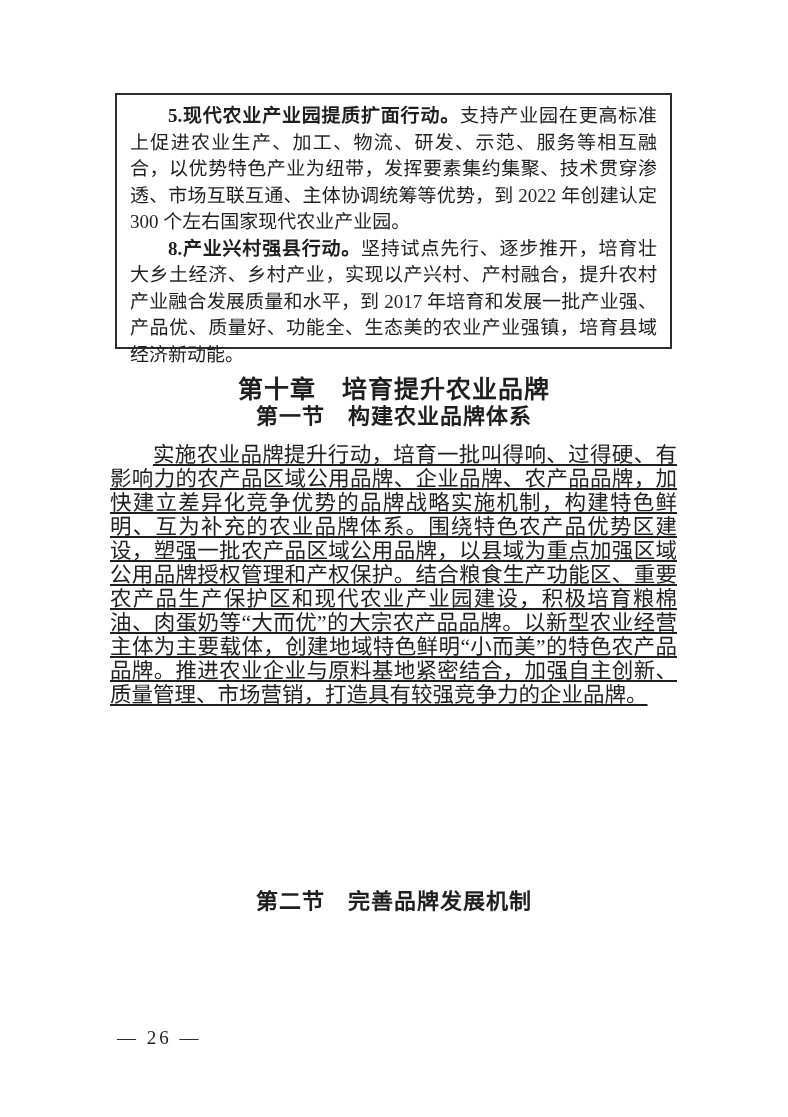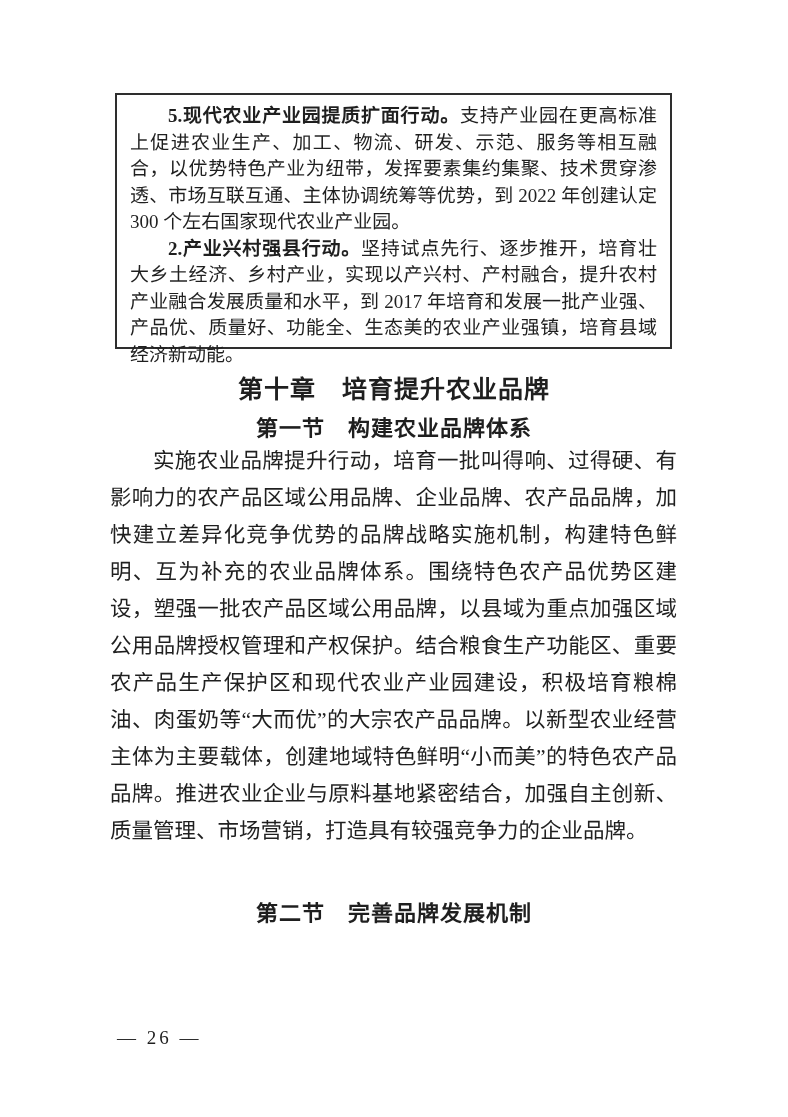--- a/index.html
+++ b/index.html
@@ -41,54 +41,55 @@
     margin:8px;
   }
   
   .section-heading{
     position:absolute;
     left:0;right:0;
     text-align:center;
     font-weight:700;
     font-size:22px;
     letter-spacing:1px;
-    margin:12px;
+    margin:0;
   }
   .section-heading.first{top:398px;}
   .section-heading.second{top:883px;}
   
   .body-text{
     position:absolute;
     left:110px;
     width:567px;
     margin:0;
     font-size:21.5px;
-    line-height:37px;
+    line-height:24px;
     text-align:justify;
     text-indent:2em;
+    text-decoration:underline;
   }
   .body-text.first{top:443px;}
   .body-text.second{top:924px;}
   
   .page-number{
     position:absolute;
     left:117px;top:1027px;
     font-size:19px;
     letter-spacing:3px;
     text-align:center;
   }
 </style>
 </head>
 <body>
 
 <div class="page">
 
   <div class="callout">
     <p><span class="lead">5.现代农业产业园提质扩面行动。</span><span>支持产业园在更高标准上促进农业生产、加工、物流、研发、示范、服务等相互融合，以优势特色产业为纽带，发挥要素集约集聚、技术贯穿渗透、市场互联互通、主体协调统筹等优势，到 2022 年创建认定 300 个左右国家现代农业产业园。</span></p>
-    <p><span class="lead">2.产业兴村强县行动。</span><span>坚持试点先行、逐步推开，培育壮大乡土经济、乡村产业，实现以产兴村、产村融合，提升农村产业融合发展质量和水平，到 2017 年培育和发展一批产业强、产品优、质量好、功能全、生态美的农业产业强镇，培育县域经济新动能。</span></p>
+    <p><span class="lead">8.产业兴村强县行动。</span><span>坚持试点先行、逐步推开，培育壮大乡土经济、乡村产业，实现以产兴村、产村融合，提升农村产业融合发展质量和水平，到 2017 年培育和发展一批产业强、产品优、质量好、功能全、生态美的农业产业强镇，培育县域经济新动能。</span></p>
   </div>
 
   <h1 class="chapter-title">第十章　培育提升农业品牌</h1>
 
   <h2 class="section-heading first">第一节　构建农业品牌体系</h2>
 
   <p class="body-text first">实施农业品牌提升行动，培育一批叫得响、过得硬、有影响力的农产品区域公用品牌、企业品牌、农产品品牌，加快建立差异化竞争优势的品牌战略实施机制，构建特色鲜明、互为补充的农业品牌体系。围绕特色农产品优势区建设，塑强一批农产品区域公用品牌，以县域为重点加强区域公用品牌授权管理和产权保护。结合粮食生产功能区、重要农产品生产保护区和现代农业产业园建设，积极培育粮棉油、肉蛋奶等“大而优”的大宗农产品品牌。以新型农业经营主体为主要载体，创建地域特色鲜明“小而美”的特色农产品品牌。推进农业企业与原料基地紧密结合，加强自主创新、质量管理、市场营销，打造具有较强竞争力的企业品牌。</p>
 
   <h2 class="section-heading second">第二节　完善品牌发展机制</h2>
 

